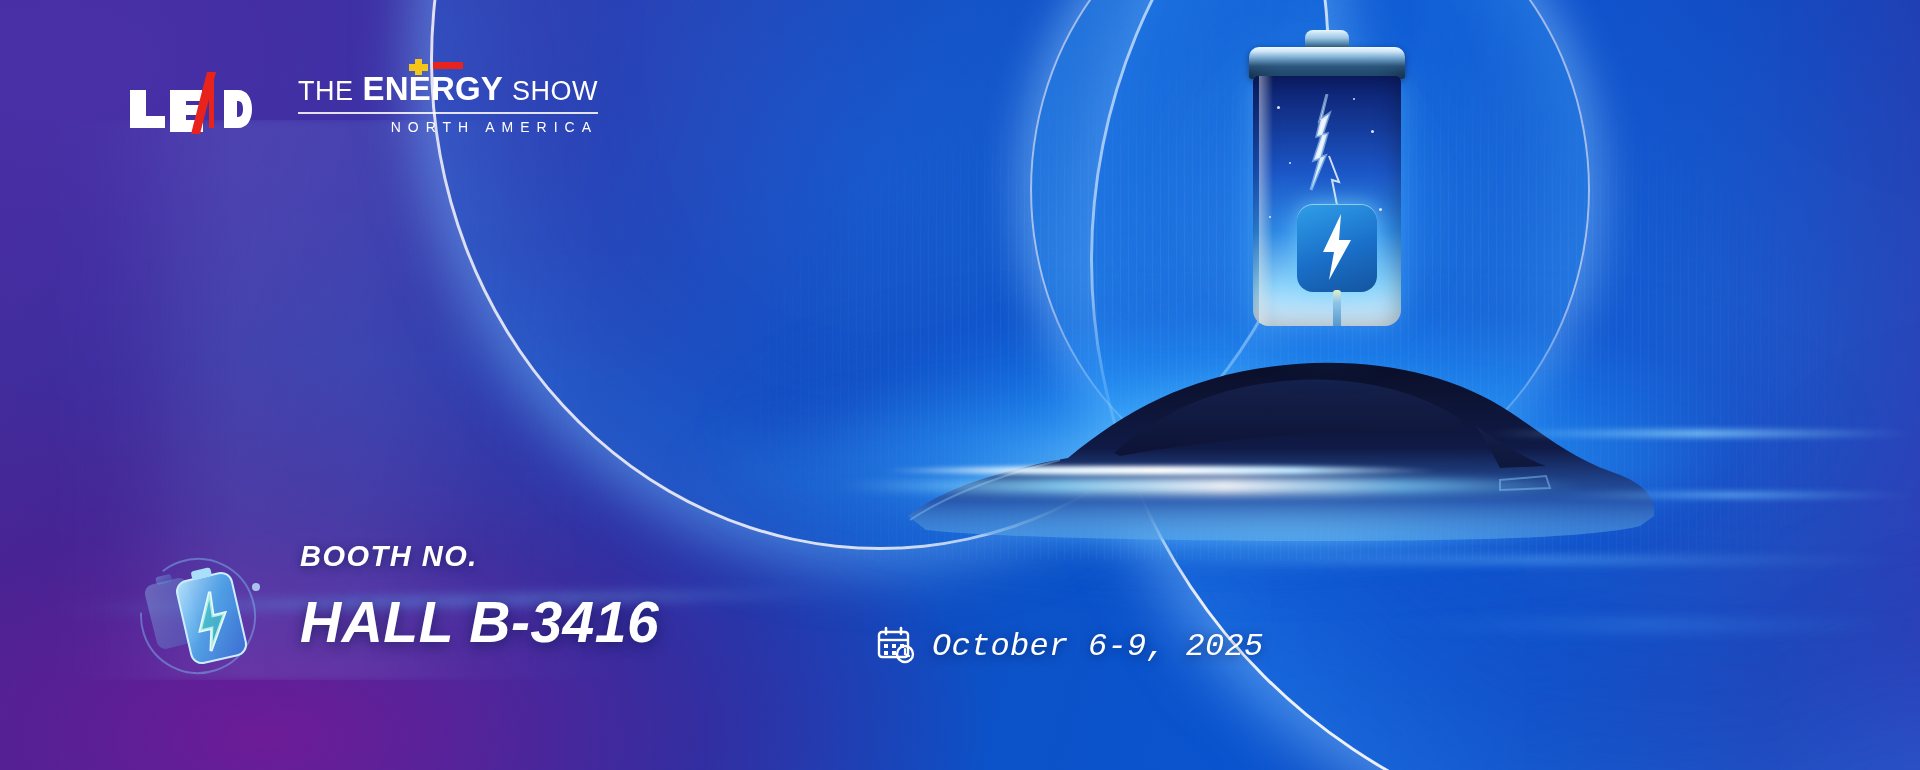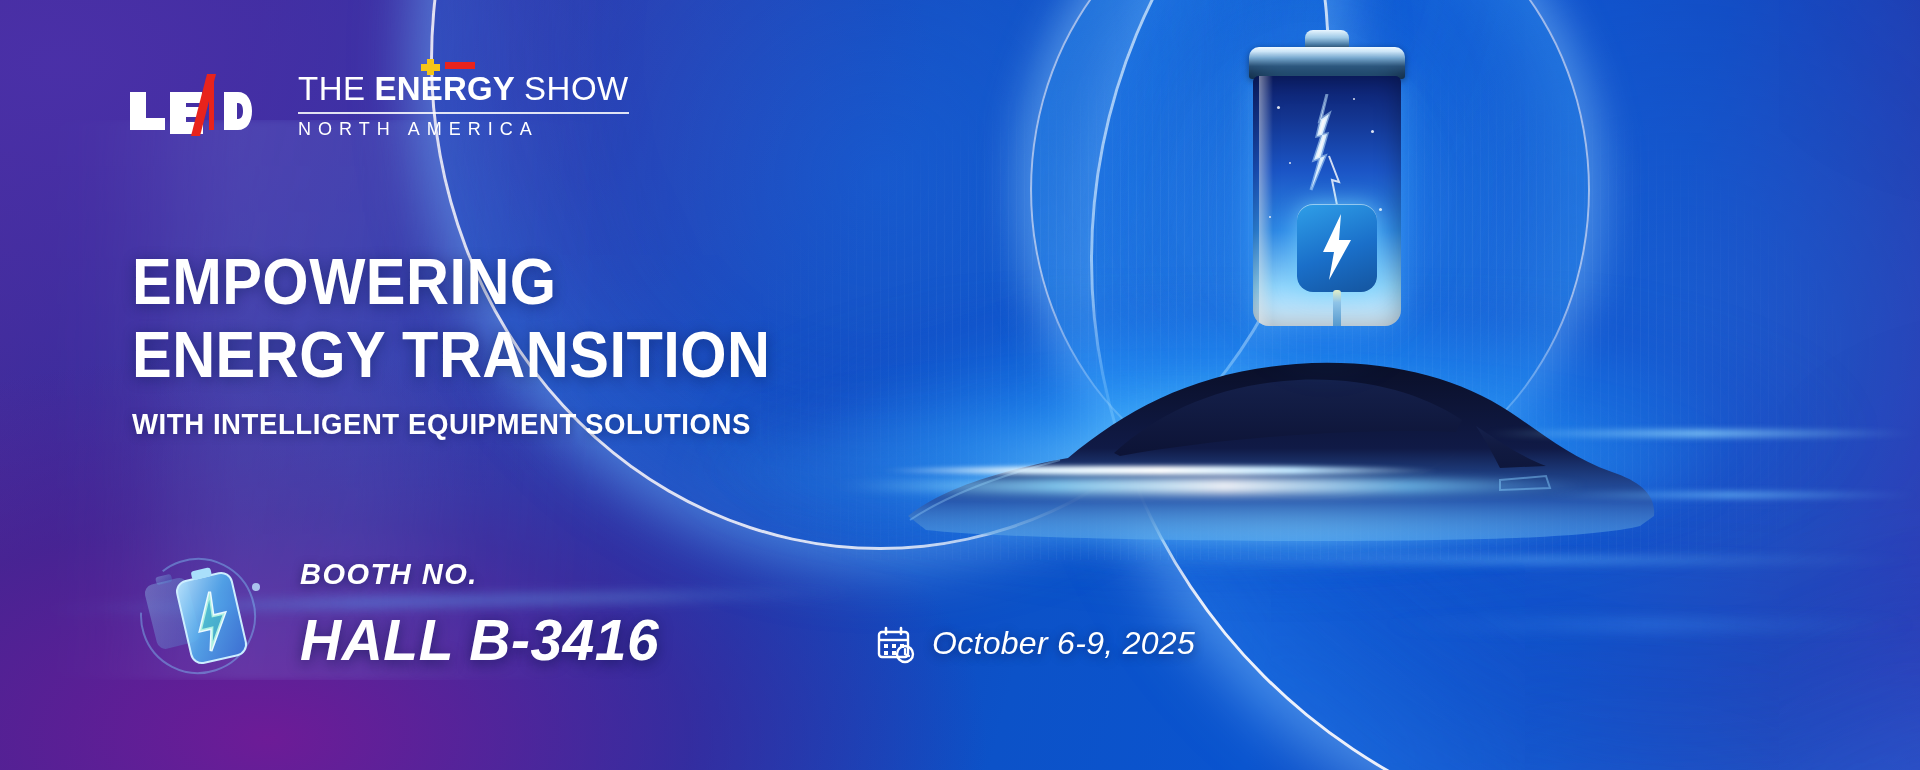--- a/index.html
+++ b/index.html
@@ -118,46 +118,46 @@
     background:linear-gradient(180deg,#e3efc8,#8fc4e8 22%,#4f93c9 70%,rgba(70,140,200,0));}
 
   
   .brandrow{position:absolute;left:128px;top:72px;display:flex;align-items:center;gap:46px;}
   .lead{position:relative;width:124px;height:62px;}
   .lead svg{display:block;}
 
   
   .tbs{position:relative;color:#fff;}
   .tbs .line1{display:flex;align-items:flex-end;gap:9px;white-space:nowrap;}
-  .tbs .thin{font-size:33px;letter-spacing:.5px;font-weight:400;line-height:1;}
+  .tbs .thin{font-size:27px;letter-spacing:.5px;font-weight:400;line-height:1;}
   .tbs .bold{font-size:33px;font-weight:700;letter-spacing:.2px;line-height:1;position:relative;}
   .tbs .rule{height:2px;background:rgba(255,255,255,.85);margin:7px 0 6px;}
-  .tbs .line2{font-size:18px;letter-spacing:7px;font-weight:400;text-align:left;line-height:1;}
+  .tbs .line2{font-size:14px;letter-spacing:7px;font-weight:400;text-align:right;line-height:1;}
   .plusminus{position:absolute;left:44px;top:-13px;width:62px;height:16px;}
 
   
   .headline{position:absolute;left:132px;top:246px;color:#fff;}
   .h1{font-size:64px;font-weight:700;line-height:1.14;letter-spacing:.5px;
     transform:scaleX(.93);transform-origin:left center;text-shadow:0 2px 14px rgba(0,20,70,.45);}
   .sub{margin-top:16px;font-size:29px;font-weight:700;letter-spacing:.6px;
     transform:scaleX(.95);transform-origin:left center;text-shadow:0 2px 10px rgba(0,20,70,.45);}
 
   
-  .boothwrap{position:absolute;left:128px;top:540px;display:flex;align-items:center;gap:22px;}
+  .boothwrap{position:absolute;left:128px;top:540px;display:flex;align-items:flex-start;gap:22px;}
   .bicon{position:relative;width:150px;height:150px;}
   .bicon svg{position:absolute;left:0;top:0;}
   .boothtext{color:#fff;}
   .booth-label{font-size:29px;font-weight:700;font-style:italic;letter-spacing:1.5px;
     text-shadow:0 2px 10px rgba(0,15,60,.5);}
   .booth-no{font-size:57px;font-weight:700;font-style:italic;letter-spacing:.5px;margin-top:16px;
     text-shadow:0 3px 14px rgba(0,15,60,.55);}
 
   
   .meta{position:absolute;left:876px;top:625px;display:flex;align-items:center;gap:62px;color:#fff;}
-  .meta .item{display:flex;align-items:flex-start;gap:16px;}
+  .meta .item{display:flex;align-items:flex-end;gap:16px;font-family:Liberation Mono, monospace;}
   .meta .txt{font-size:32px;font-style:italic;font-weight:400;letter-spacing:.3px;white-space:nowrap;
     text-shadow:0 2px 10px rgba(0,15,60,.5);}
   .meta svg{display:block;}
 </style>
 </head>
 <body>
 
 <div id="banner">
 
   <div class="bgfill"></div>
@@ -251,25 +251,20 @@
             <rect x="26" y="3" width="30" height="7" fill="#e8231c"></rect>
           </svg>
         </span>
         <span class="thin">SHOW</span>
       </div>
       <div class="rule"></div>
       <div class="line2">NORTH AMERICA</div>
     </div>
   </div>
 
-  <div class="headline">
-    <div class="h1">EMPOWERING</div>
-    <div class="h1">ENERGY  TRANSITION</div>
-    <div class="sub">WITH INTELLIGENT EQUIPMENT SOLUTIONS</div>
-  </div>
 
   <div class="boothwrap">
     <div class="bicon">
       <svg width="150" height="150" viewBox="0 0 150 150" xmlns="http://www.w3.org/2000/svg">
         <defs>
           <linearGradient id="bg1" x1="0" y1="0" x2="1" y2="1">
             <stop offset="0%" stop-color="#bfe9ff" stop-opacity=".95"></stop>
             <stop offset="48%" stop-color="#4fb9f5" stop-opacity=".8"></stop>
             <stop offset="100%" stop-color="#2f7fe0" stop-opacity=".75"></stop>
           </linearGradient>

